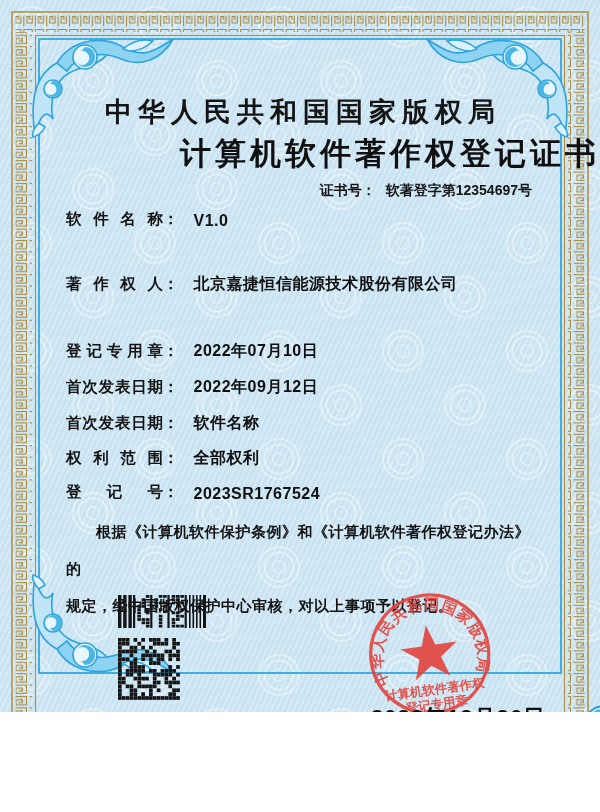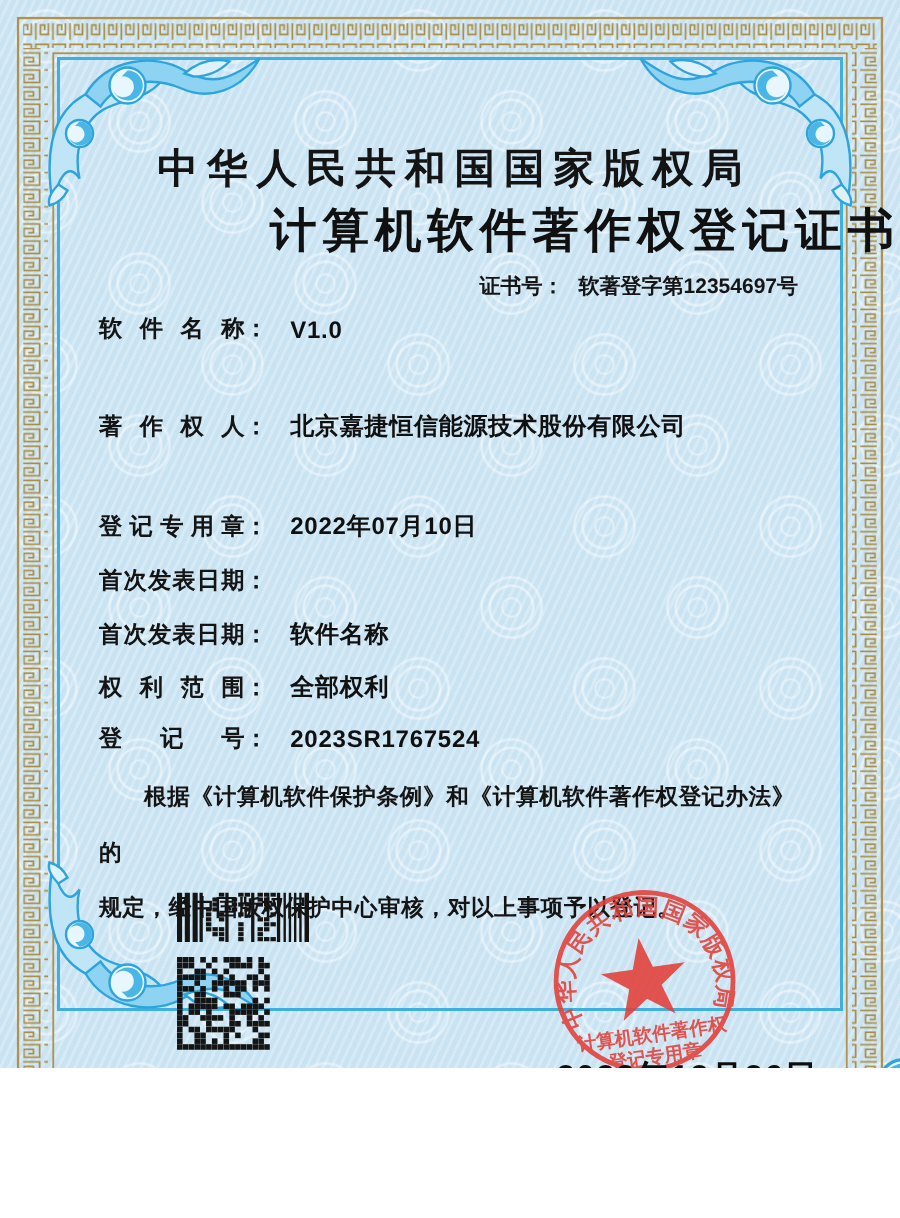--- a/index.html
+++ b/index.html
@@ -152,20 +152,21 @@
       <span class="fvalue">北京嘉捷恒信能源技术股份有限公司</span>
     </div>
     <div class="frow" style="top:341px">
       <span class="flabel">登记专用章</span>
         <span class="fcolon">：</span>
       <span class="fvalue">2022年07月10日</span>
     </div>
     <div class="frow" style="top:377px">
       <span class="flabel">首次发表日期</span>
         <span class="fcolon">：</span>
+      <span class="fvalue">2022年09月12日</span>
     </div>
     <div class="frow" style="top:413px">
       <span class="flabel">首次发表日期</span>
         <span class="fcolon">：</span>
       <span class="fvalue">软件名称</span>
     </div>
     <div class="frow" style="top:448px">
       <span class="flabel">权利范围</span>
         <span class="fcolon">：</span>
       <span class="fvalue">全部权利</span>

